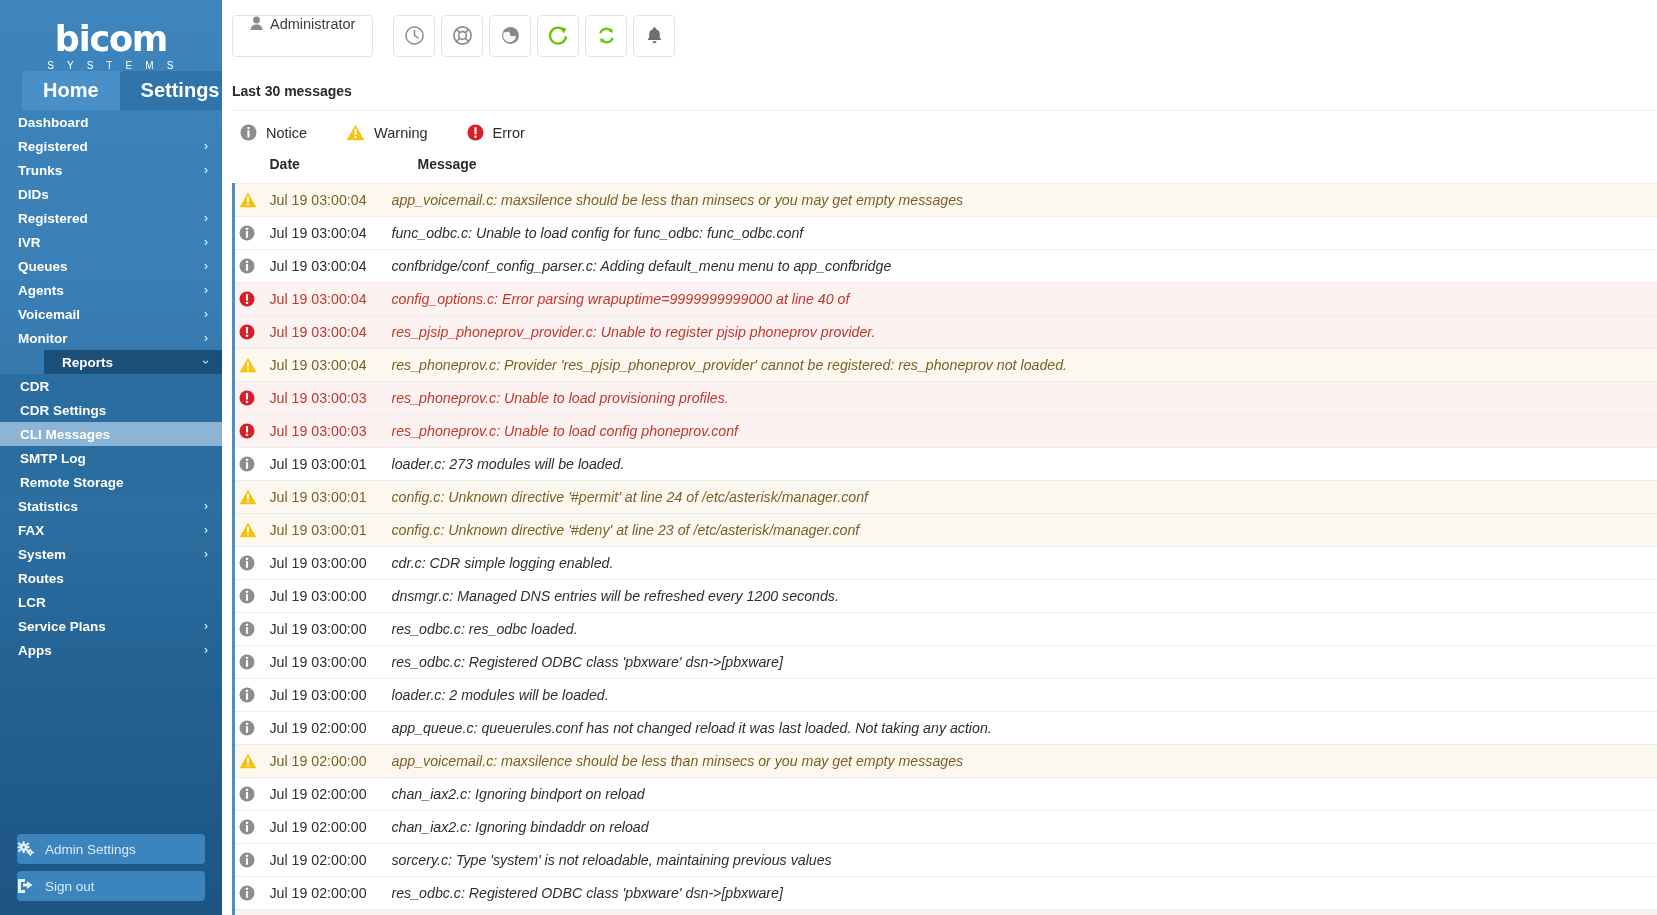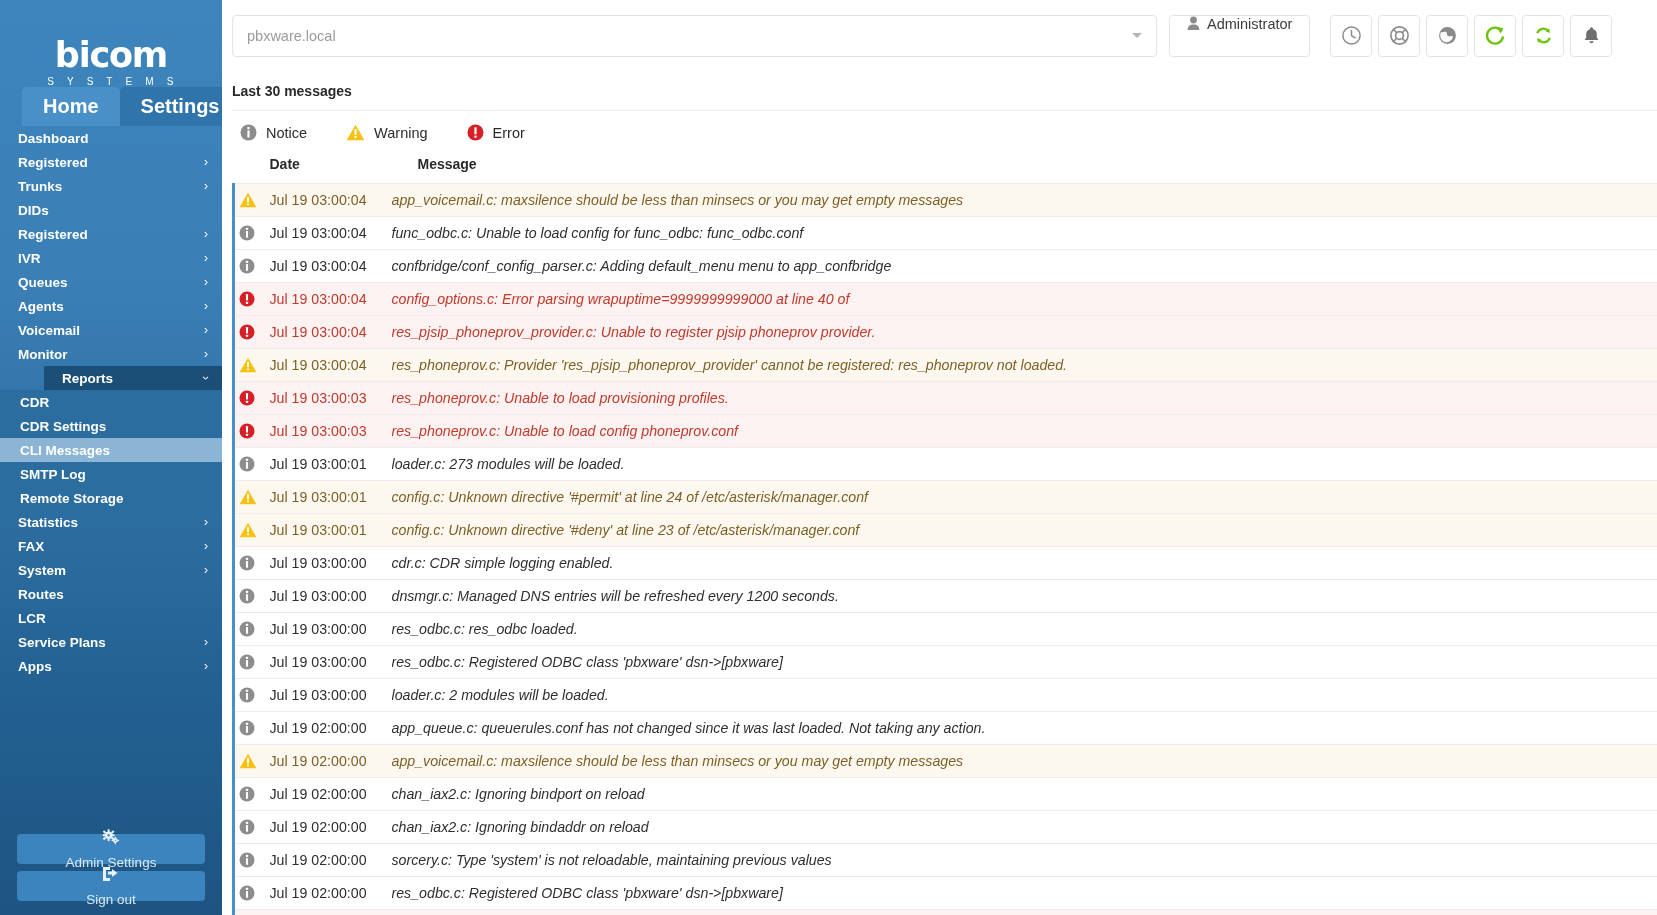--- a/index.html
+++ b/index.html
@@ -16,21 +16,20 @@
     width: 222px; min-width: 222px; height: 915px;
     background: linear-gradient(180deg, #3e85bd 0%, #3a7fb6 30%, #236192 75%, #1d5482 100%);
     position: relative;
     display: flex; flex-direction: column;
   }
   .logo-wrap {
     height: 78px;
     display: flex; flex-direction: column;
     align-items: center; justify-content: center;
     padding-top: 14px;
-    margin-top: 16px;
   }
   .logo-main {
     font-size: 35px; font-weight: 700; color: #fff;
     letter-spacing: -1.2px; line-height: 1;
     font-family: "DejaVu Sans", sans-serif;
   }
   .logo-sub {
     font-size: 10px; color: #ffffff; letter-spacing: 5.2px;
     margin-top: 3px; margin-left: 4px; font-weight: 400;
   }
@@ -53,24 +52,24 @@
   .nav-item.sub {
     padding-left: 20px; font-weight: 700; font-size: 13.5px;
     background: #2b6d9e;
   }
   .nav-item.expanded { background: #1c4f78; margin-left: 44px; }
   .nav-item.selected { background: #8cb4d4; color: #ffffff; }
   .chev { font-size: 12px; font-weight: 400; opacity: .95; line-height: 1; }
   .chev.down { transform: rotate(90deg); display: inline-block; }
   .side-bottom { padding: 0 17px 14px 17px; }
   .side-btn {
-    display: flex; align-items: center; justify-content: center; gap: 10px;
+    display: flex; align-items: center; gap: 10px;
     height: 30px; margin-top: 7px;
     background: #3c84bd; color: #dbe9f4;
-    border-radius: 4px; font-size: 13.5px; cursor: pointer; flex-direction: column;
+    border-radius: 4px; font-size: 13.5px; cursor: pointer;
   }
   .side-btn svg { flex: 0 0 auto; }
 
   
   #main { flex: 1 1 auto; height: 915px; background: #fff; overflow: hidden; position: relative; }
   .topbar {
     height: 71px; display: flex; align-items: center;
     padding: 0 14px 0 10px; gap: 12px;
     background: #ffffff;
   }
@@ -264,24 +263,20 @@
           <path d="M10 3 v2.6 h-4 v2.8 h4 v2.6 l5.5 -4 z" fill="#e7f1f8"></path>
         </svg>
         <span>Sign out</span>
       </div>
     </div>
   </aside>
 
   <section id="main">
 
     <div class="topbar">
-      <div class="server-select">
-        <span class="val">pbxware.local</span>
-        <span class="caret"></span>
-      </div>
 
       <div class="admin-btn">
         <svg width="13" height="14" viewBox="0 0 13 14">
           <circle cx="6.5" cy="4" r="3.4" fill="#8b8b8b"></circle>
           <path d="M0.6 14 c0 -4 2.6 -5.6 5.9 -5.6 c3.3 0 5.9 1.6 5.9 5.6 z" fill="#8b8b8b"></path>
         </svg>
         <span>Administrator</span>
       </div>
 
       <div class="icon-group">
@@ -583,21 +578,21 @@
               <td class="c-icon">
                 <div class="cell-icon-inner">
                   <svg width="16" height="16" viewBox="0 0 17 17">
                     <circle cx="8.5" cy="8.5" r="8" fill="#8d8d8d"></circle>
                     <rect x="7.4" y="3.0" width="2.2" height="2.2" rx="0.4" fill="#ffffff"></rect>
                     <rect x="7.4" y="6.3" width="2.2" height="7.3" rx="0.4" fill="#ffffff"></rect>
                   </svg>
                 </div>
               </td>
               <td class="c-date">Jul 19 02:00:00</td>
-              <td class="c-msg">app_queue.c: queuerules.conf has not changed since it was last loaded. Not taking any action.</td>
+              <td class="c-msg">app_queue.c: queuerules.conf has not changed reload it was last loaded. Not taking any action.</td>
             </tr>
             <tr class="r-warning">
               <td class="c-icon">
                 <div class="cell-icon-inner">
                   <svg width="18" height="16" viewBox="0 0 19 17">
                     <path d="M9.5 0.8 L18.4 16.2 H0.6 z" fill="#f5c211"></path>
                     <rect x="8.5" y="5.0" width="2" height="6" rx="0.5" fill="#ffffff"></rect>
                     <rect x="8.5" y="12.1" width="2" height="2" rx="0.5" fill="#ffffff"></rect>
                   </svg>
                 </div>

